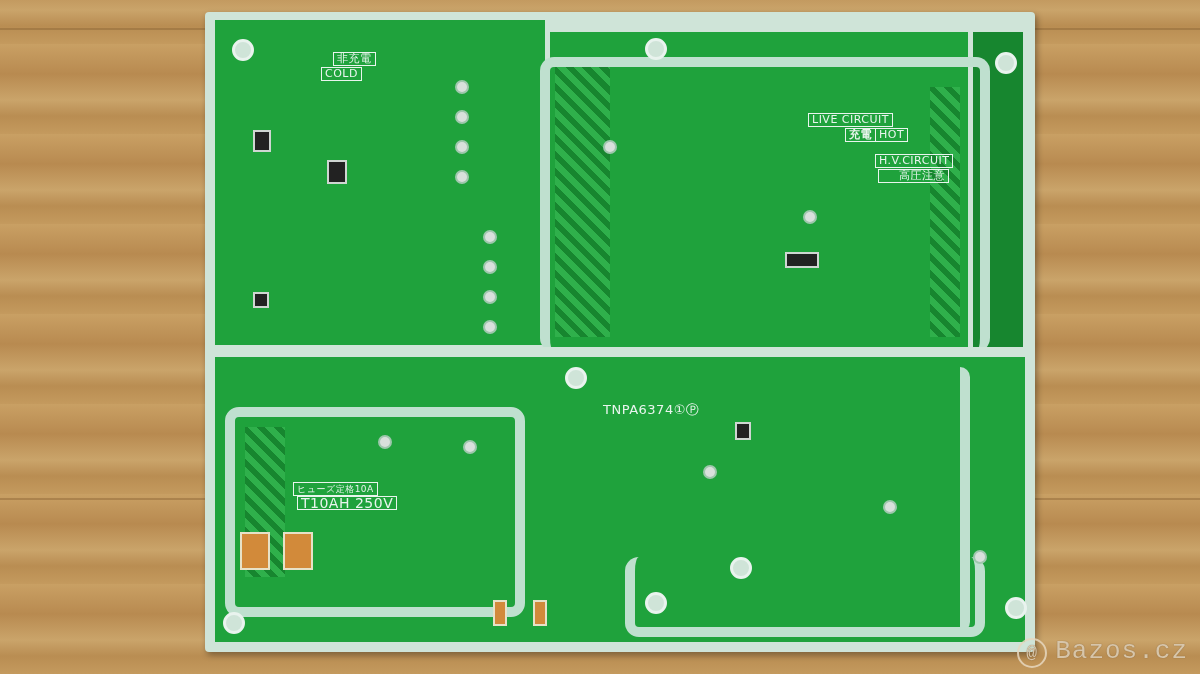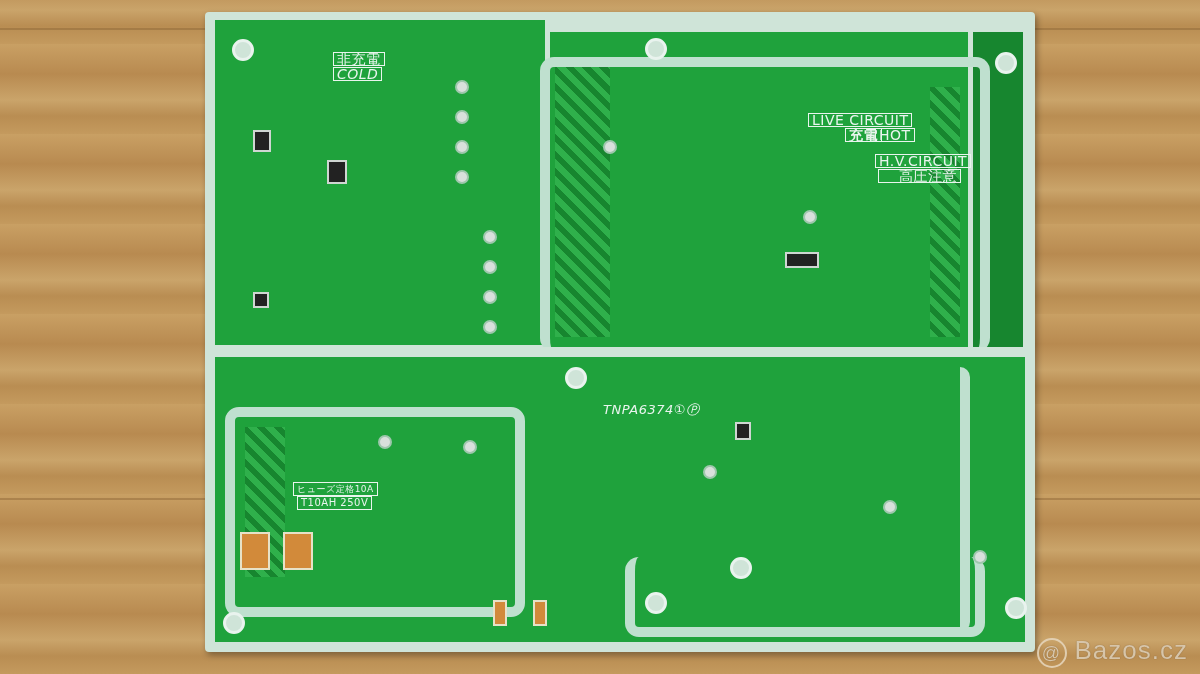--- a/index.html
+++ b/index.html
@@ -6,27 +6,27 @@
   body{width:1200px;height:674px;overflow:hidden;position:relative;
     background:repeating-linear-gradient(0deg,#c49a5e 0px,#b98d52 18px,#caa46a 34px,#b88a50 60px,#c9a064 90px);
     font-family:"DejaVu Sans",sans-serif;}
   .plank-line{position:absolute;left:0;width:1200px;height:2px;background:#8a6436;opacity:.45;}
   .board{position:absolute;left:205px;top:12px;width:830px;height:640px;background:#cfe4d8;border-radius:4px;
     box-shadow:2px 3px 6px rgba(0,0,0,.35);}
   .green{position:absolute;background:#1fa23c;}
   .green.dark{background:#17862f;}
   .trace{position:absolute;border:10px solid #bfe0cf;border-radius:14px;}
   .hatch{position:absolute;background:repeating-linear-gradient(45deg,#2fb04b 0 6px,#17862f 6px 12px);}
-  .silk{position:absolute;color:#e9f5ee;border:1px solid #e9f5ee;padding:0 3px;font-size:14px;line-height:12px;letter-spacing:.5px;white-space:nowrap;}
-  .silk.big{font-size:13px;line-height:15px;border:none;font-style:italic;}
+  .silk{position:absolute;color:#e9f5ee;border:1px solid #e9f5ee;padding:0 3px;font-size:11px;line-height:12px;letter-spacing:.5px;white-space:nowrap;}
+  .silk.big{font-size:13px;line-height:15px;border:none;}
   .pad{position:absolute;width:10px;height:10px;border-radius:50%;background:#d9e0dc;box-shadow:0 0 0 2px #9fc7ad;}
   .ic{position:absolute;background:#222;border:2px solid #cfd6d2;}
   .hole{position:absolute;width:16px;height:16px;border-radius:50%;background:#cfe4d8;border:3px solid #e9f3ee;}
   .copper{position:absolute;background:#d28a3a;border:2px solid #e7e2c8;}
-  .watermark{position:absolute;right:12px;bottom:6px;color:rgba(230,215,190,.85);font-size:26px;font-family:Liberation Sans, sans-serif;
+  .watermark{position:absolute;right:12px;bottom:6px;color:rgba(230,215,190,.85);font-size:26px;font-family:Liberation Mono, monospace;
     text-shadow:0 0 1px #7a5a30;letter-spacing:1px;}
   .wm-at{display:inline-block;border:2px solid rgba(230,215,190,.85);border-radius:50%;width:26px;height:26px;text-align:center;line-height:26px;font-size:18px;margin-right:8px;}
 </style>
 </head>
 <body>
 
 <div>
   <div class="plank-line" style="top:28px"></div>
   <div class="plank-line" style="top:498px"></div>
 </div>
@@ -81,28 +81,28 @@
   <div class="pad" style="left:770px;top:540px;"></div>
   <div class="pad" style="left:600px;top:200px;"></div>
   <div class="pad" style="left:400px;top:130px;"></div>
 
   <div class="copper" style="left:35px;top:520px;width:26px;height:34px;"></div>
   <div class="copper" style="left:78px;top:520px;width:26px;height:34px;"></div>
   <div class="copper" style="left:288px;top:588px;width:10px;height:22px;"></div>
   <div class="copper" style="left:328px;top:588px;width:10px;height:22px;"></div>
 
   <div class="silk" style="left:128px;top:40px;">非充電</div>
-  <div class="silk" style="left:128px;top:55px;font-style:italic;">COLD</div>
+  <div class="silk" style="left:116px;top:55px;">COLD</div>
   <div class="silk" style="left:603px;top:101px;">LIVE CIRCUIT</div>
   <div class="silk" style="left:640px;top:116px;font-weight:bold;">充電</div>
   <div class="silk" style="left:670px;top:116px;">HOT</div>
   <div class="silk" style="left:670px;top:142px;">H.V.CIRCUIT</div>
   <div class="silk" style="left:673px;top:157px;padding-left:20px;">高圧注意</div>
   <div class="silk big" style="left:395px;top:390px;">
     <span>TNPA6374</span><span>①</span><span>Ⓟ</span>
   </div>
   <div class="silk" style="left:88px;top:470px;font-size:9px;">ヒューズ定格10A</div>
-  <div class="silk" style="left:92px;top:484px;font-size:10px;">T10AH 250V</div>
+  <div class="silk" style="left:92px;top:484px;font-size:14px;">T10AH 250V</div>
 </div>
 
 <div class="watermark">
   <span class="wm-at">@</span><span>Bazos.cz</span>
 </div>
 
 </body></html>

